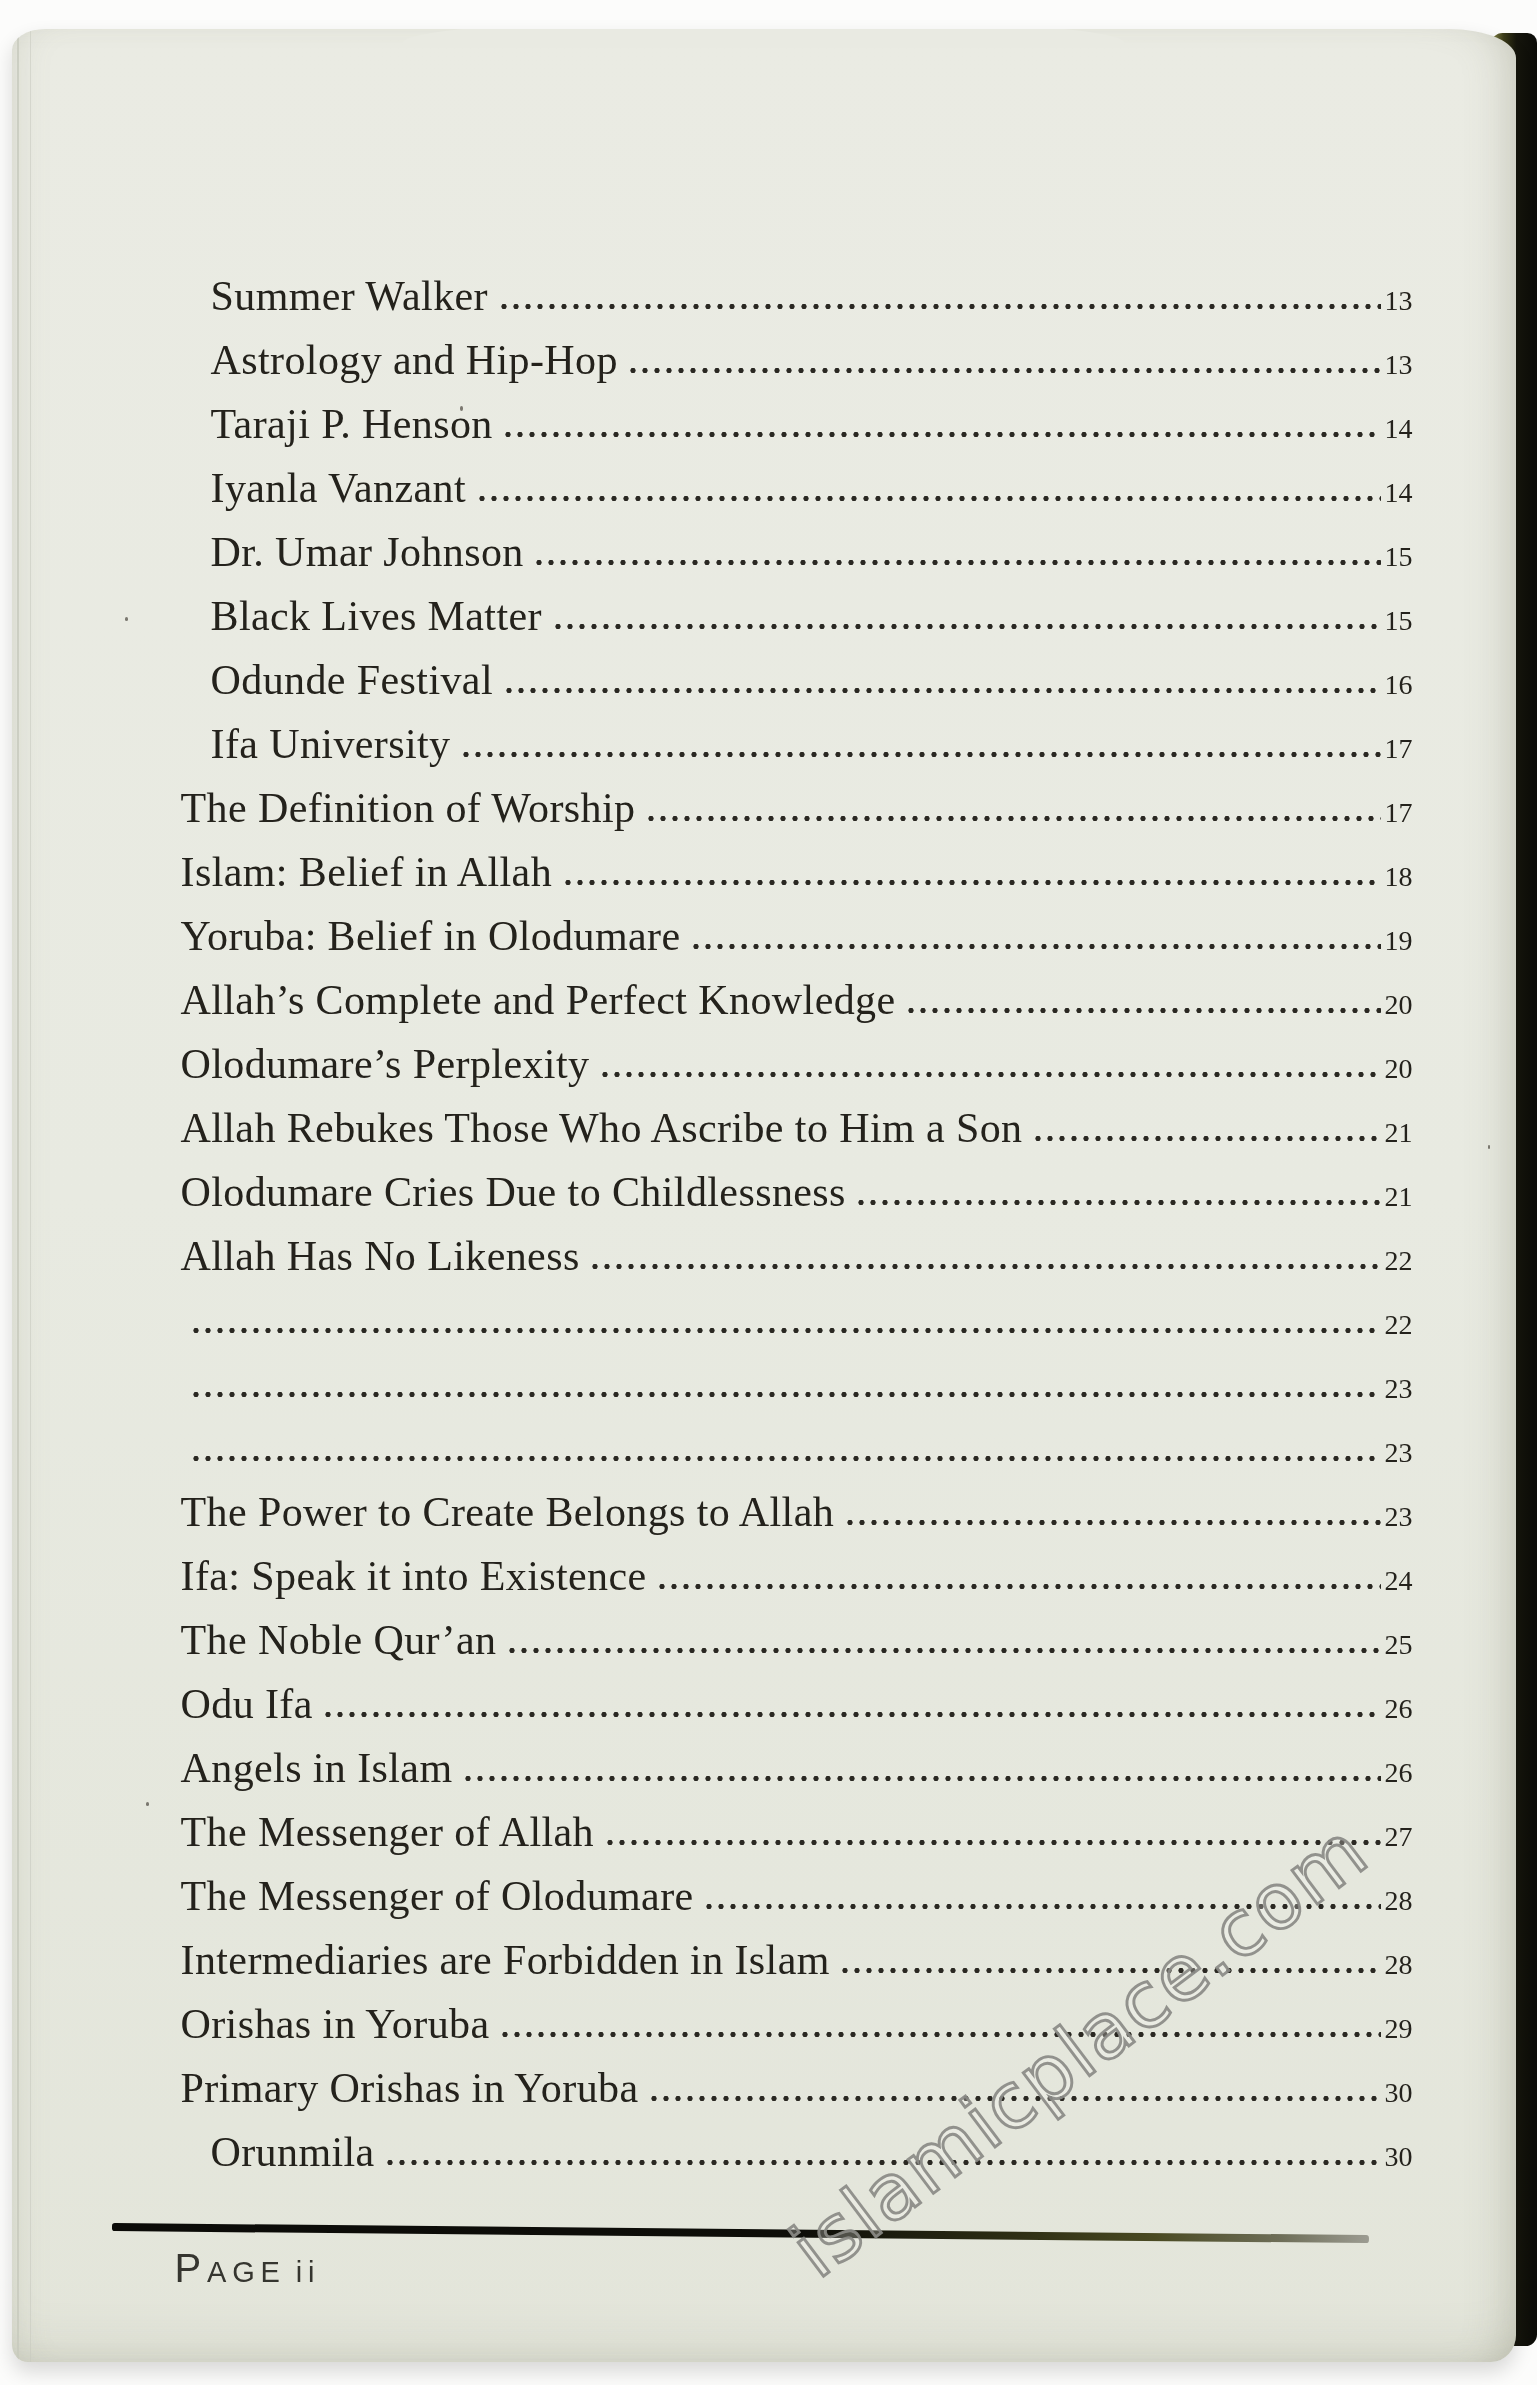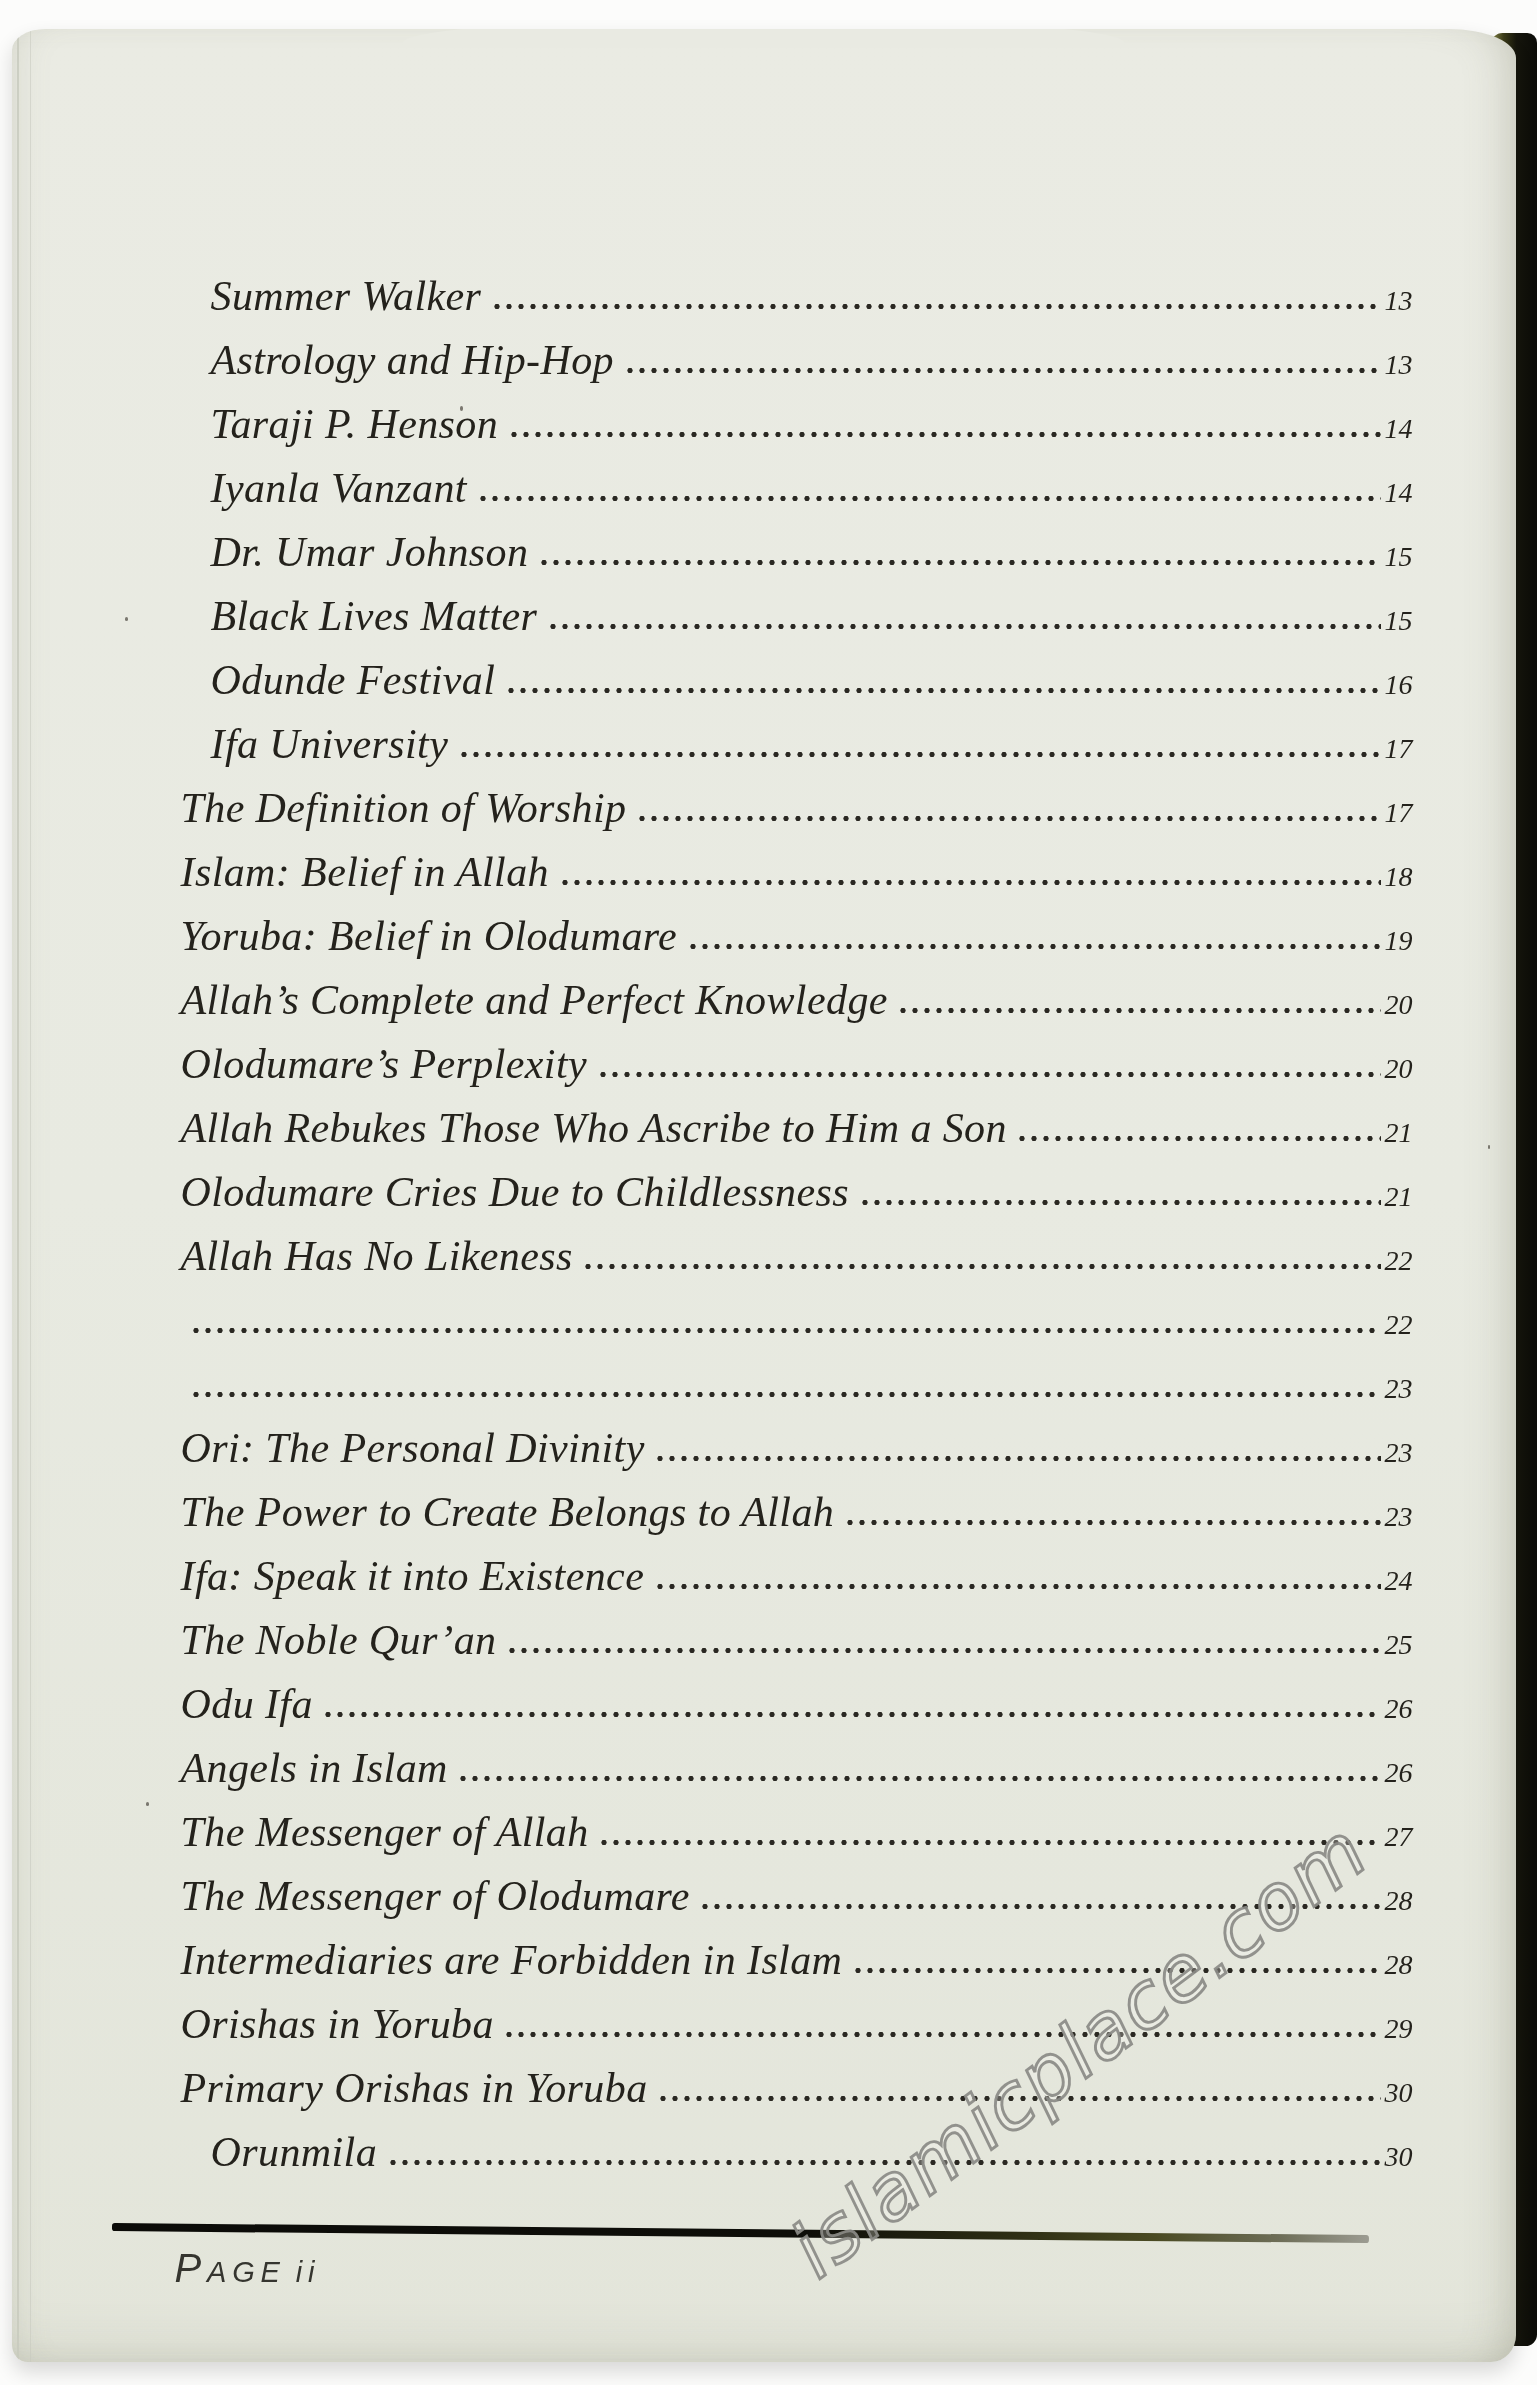--- a/index.html
+++ b/index.html
@@ -9,21 +9,21 @@
   .edge-band{position:absolute;left:1491px;top:33px;width:46px;height:2313px;
     background:linear-gradient(90deg,#8a8a4a 0%, #3a3a18 28%, #15150c 55%, #0b0b07 100%);
     border-radius:11.5px 9.6px 11.5px 9.6px;}
   
   .page{position:absolute;left:11.5px;top:29px;width:1504px;height:2333px;overflow:hidden;
     background:linear-gradient(180deg,#eaebe3 0%, #e8eae1 50%, #e3e5da 100%);
     border-radius:33px 67px 25px 15.4px / 21px 29px 27px 17.3px;
     box-shadow:0 9.6px 19px rgba(0,0,0,0.14),
       inset -33px 0 44px -27px rgba(120,120,95,0.30),
       inset 25px 0 42px -29px rgba(135,135,115,0.22),
-      inset 0 -42px 58px -40px rgba(120,120,100,0.20);font-style:italic;}
+      inset 0 -42px 58px -40px rgba(120,120,100,0.20);}
   .page-bulge{position:absolute;top:-11.5px;left:26%;width:48%;height:27px;
     background:#e9eae2;border-radius:55% 55% 0 0 / 100% 100% 0 0;}
   .spine-line{position:absolute;top:0;width:1.9px;height:100%;background:#c7c9bd;opacity:.8;}
   .spine-line.l1{left:5.8px;}
   .spine-line.l2{left:18px;opacity:.55;}
   
   .toc{position:absolute;left:169px;top:208px;width:1232px;}
   .row{display:flex;align-items:baseline;height:64px;color:#24221c;}
   .row.indent{padding-left:30px;}
   .row .t{font-size:42px;letter-spacing:0.4px;white-space:nowrap;}
@@ -142,21 +142,20 @@
   </div>
         <div class="row">
     <span class="dots"></span>
     <span class="n">22</span>
   </div>
         <div class="row">
     <span class="dots"></span>
     <span class="n">23</span>
   </div>
         <div class="row">
-    <span class="t">Ori: The Personal Divinity</span>
     <span class="dots"></span>
     <span class="n">23</span>
   </div>
         <div class="row">
     <span class="t">The Power to Create Belongs to Allah</span>
     <span class="dots"></span>
     <span class="n">23</span>
   </div>
         <div class="row">
     <span class="t">Ifa: Speak it into Existence</span>

